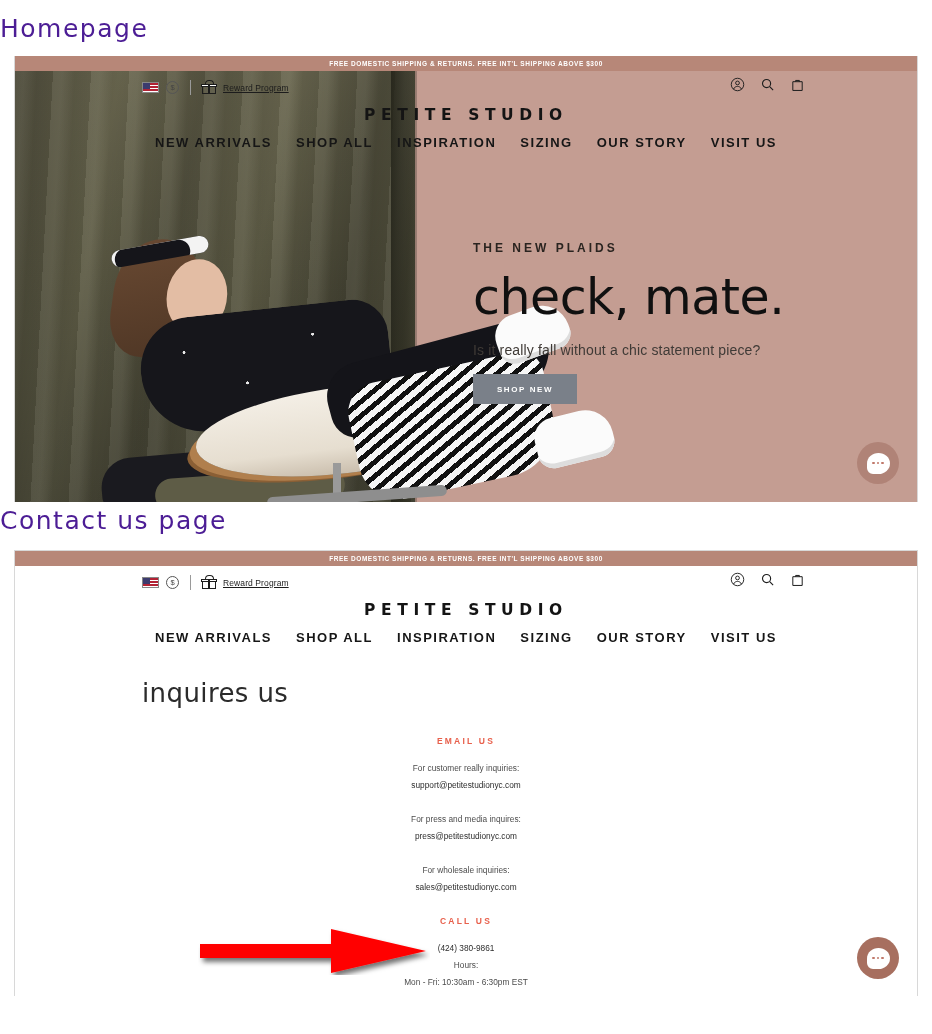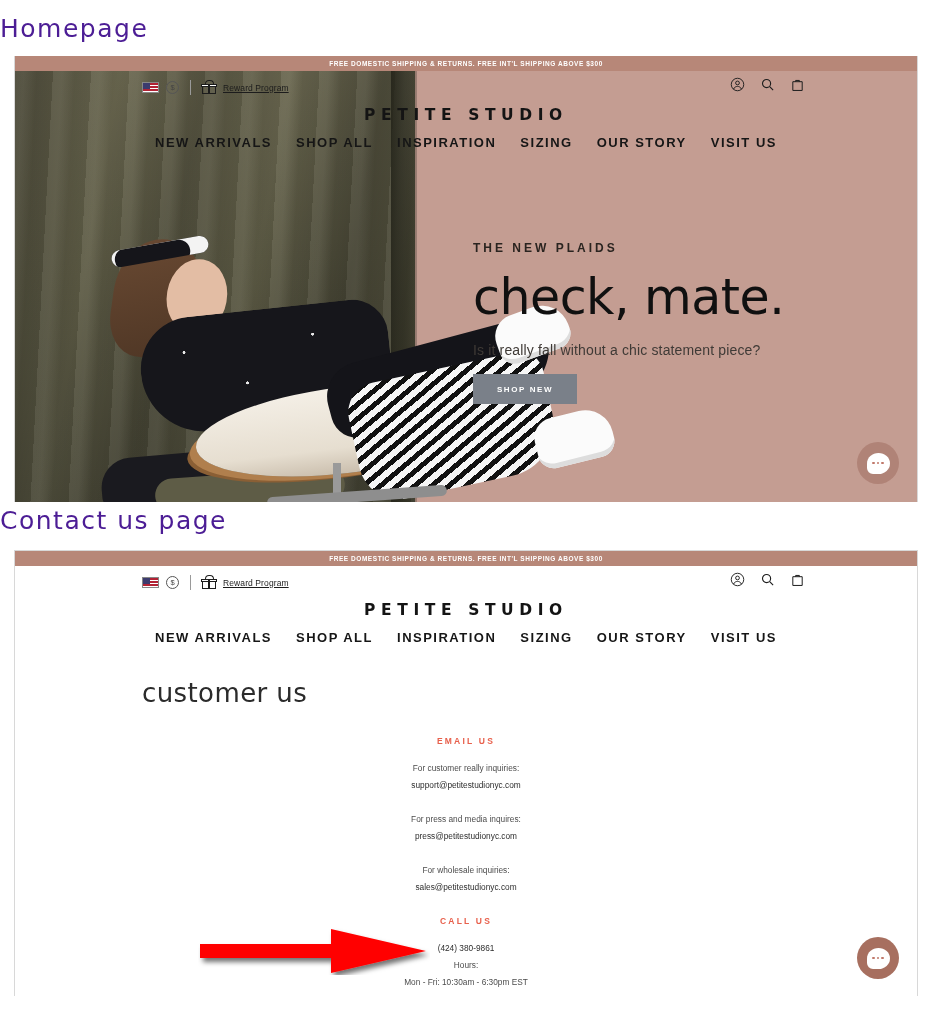--- a/index.html
+++ b/index.html
@@ -445,21 +445,21 @@
       <div class="nav-row">
         <span class="nav-item">NEW ARRIVALS</span>
         <span class="nav-item">SHOP ALL</span>
         <span class="nav-item">INSPIRATION</span>
         <span class="nav-item">SIZING</span>
         <span class="nav-item">OUR STORY</span>
         <span class="nav-item">VISIT US</span>
       </div>
     </div>
 
-    <h1 class="contact-title">customer us</h1>
+    <h1 class="contact-title">inquires us</h1>
 
     <div class="contact-blocks">
 
       <div>
         <div class="block-head">EMAIL US</div>
         <div class="block-line">For customer really inquiries:</div>
         <div class="block-line em">support@petitestudionyc.com</div>
         <div class="block-gap"></div>
         <div class="block-line">For press and media inquires:</div>
         <div class="block-line em">press@petitestudionyc.com</div>

